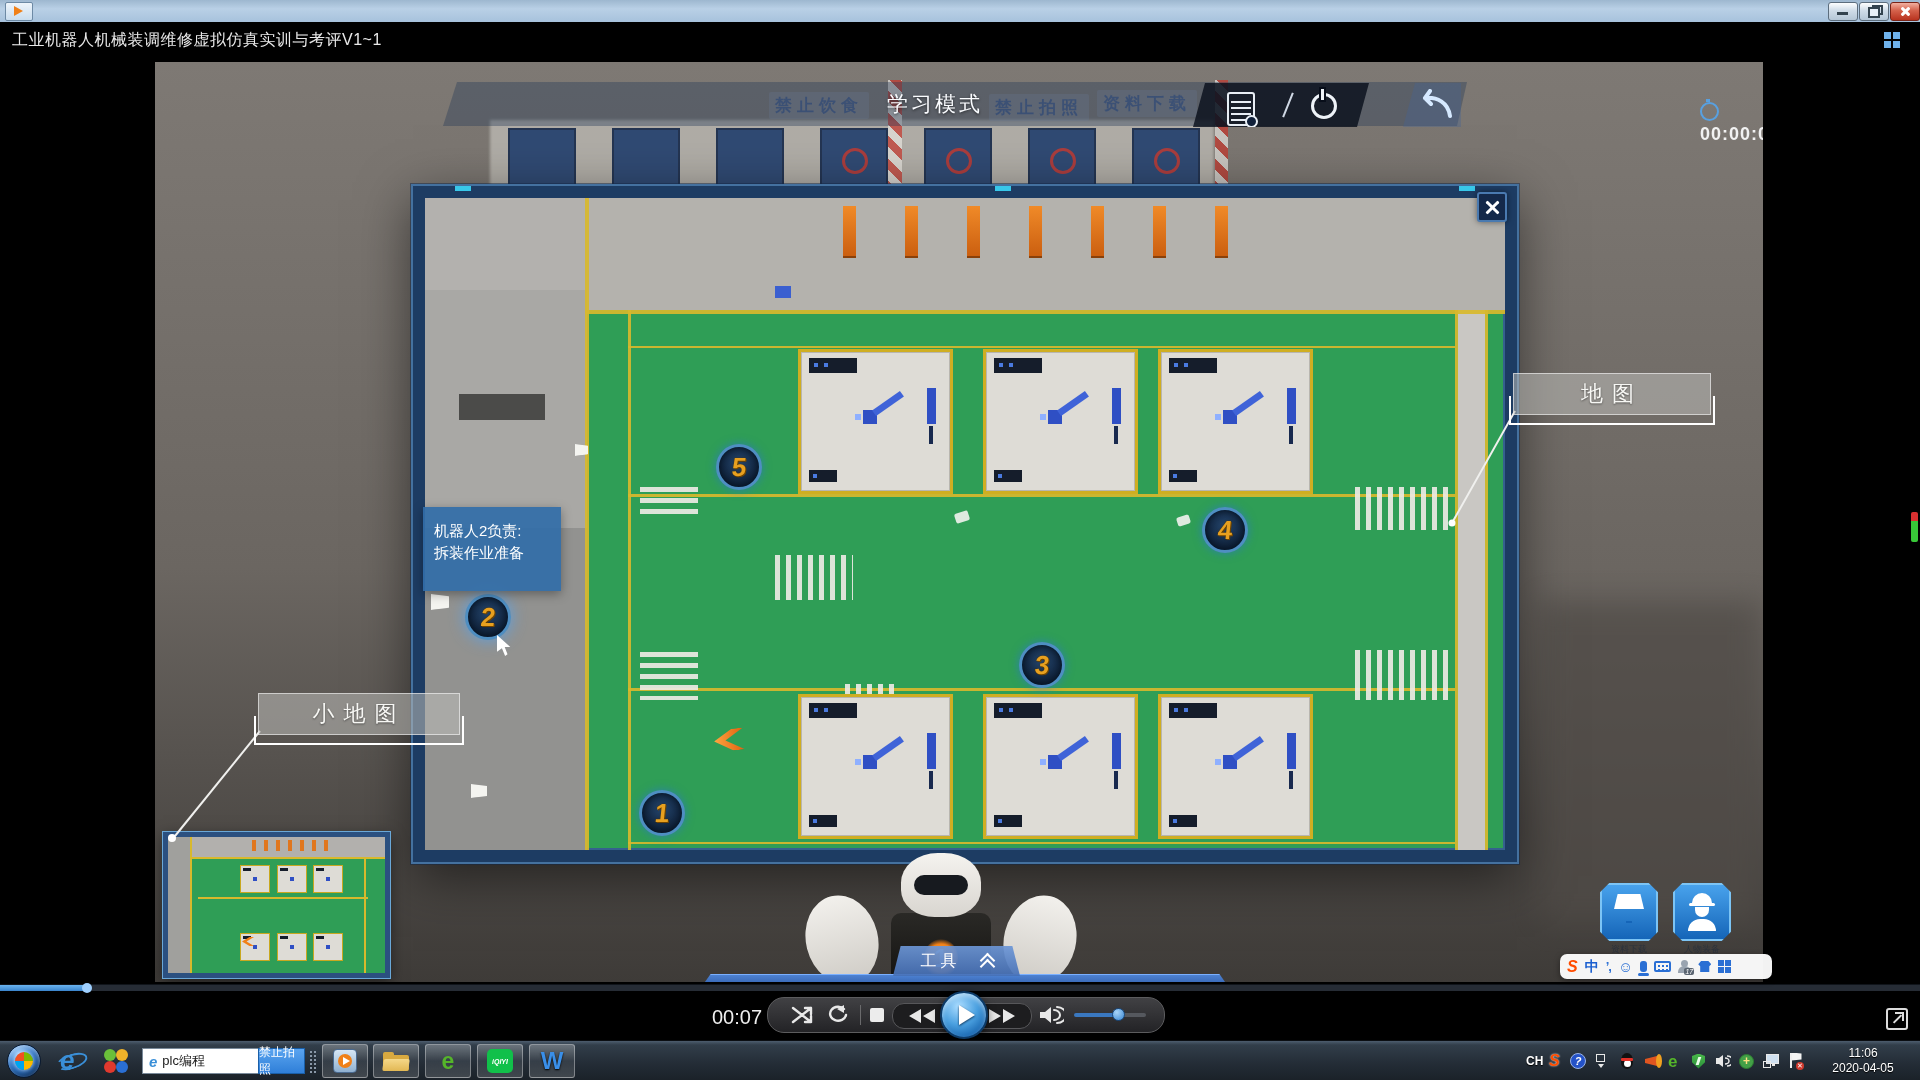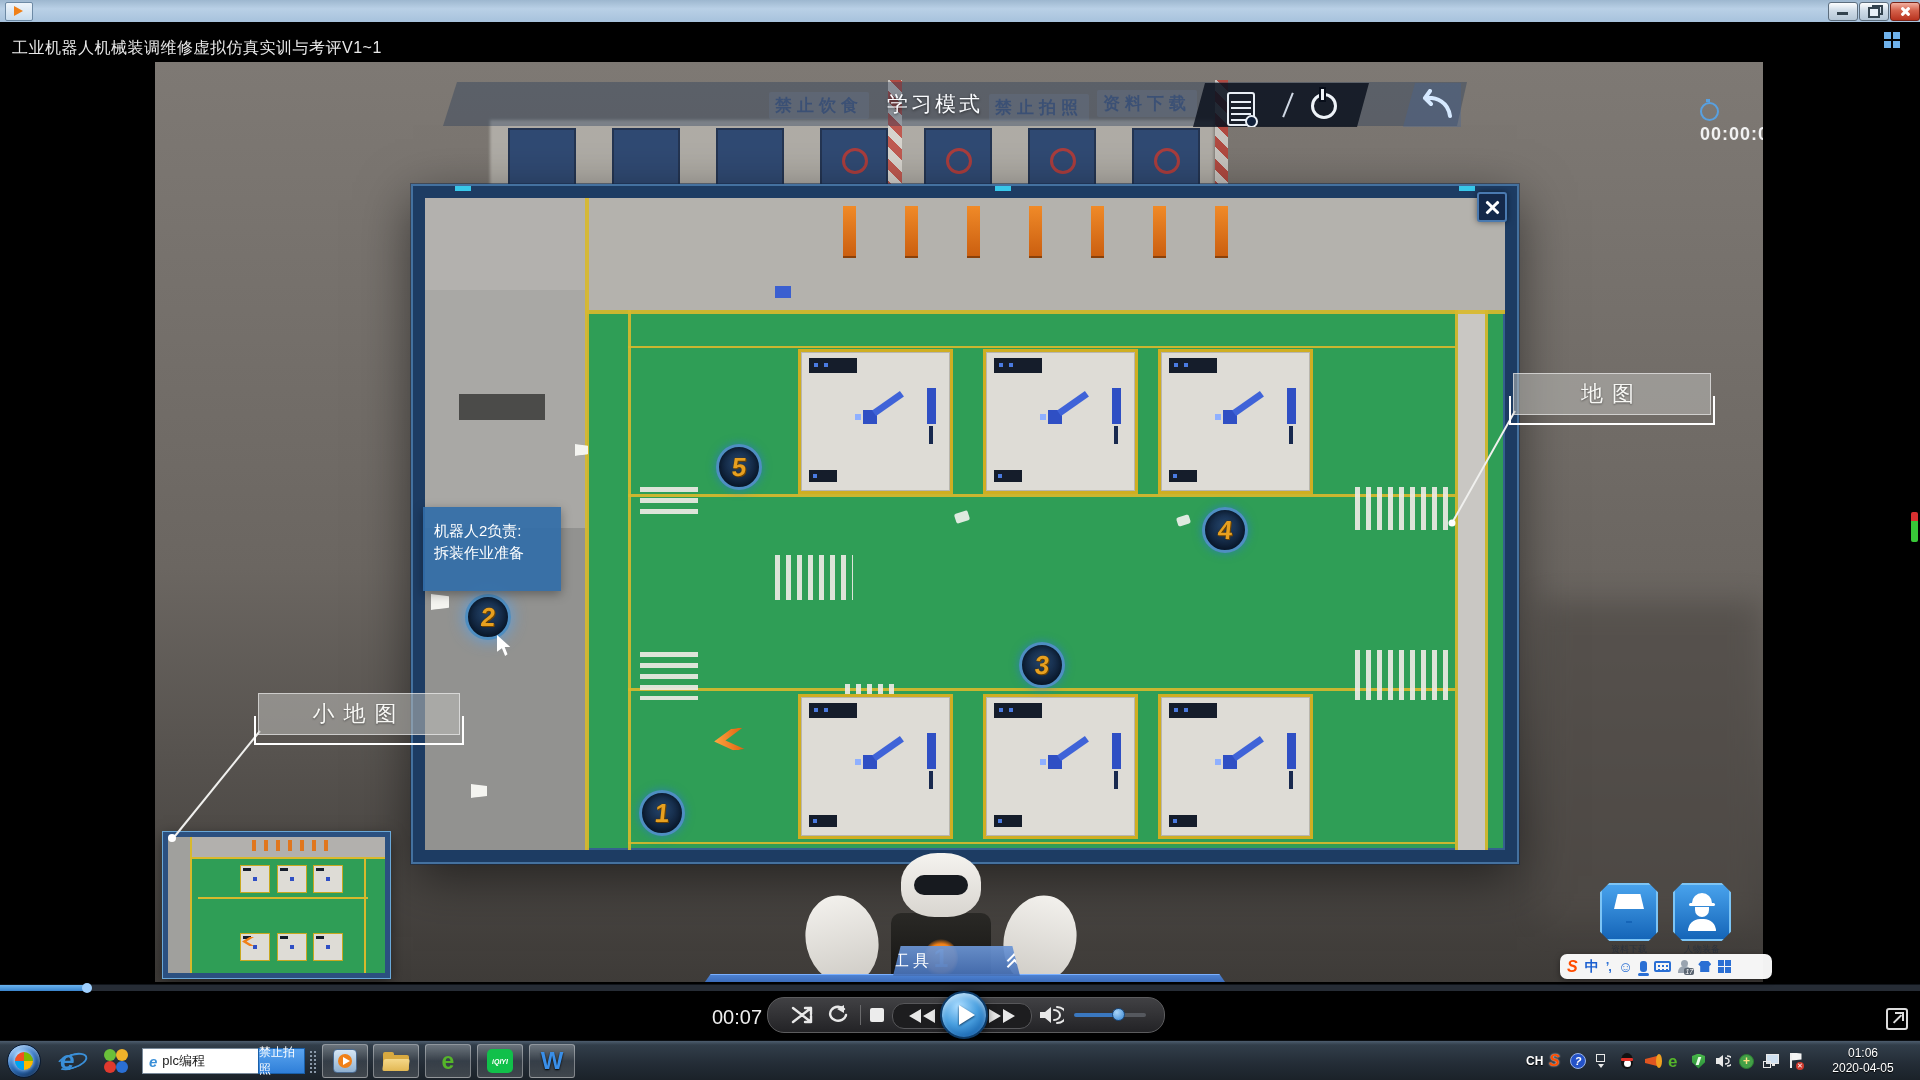--- a/index.html
+++ b/index.html
@@ -14,21 +14,21 @@
     background:linear-gradient(#fdfeff,#cfdce8 45%,#b4c6d6);}
   #btn-min{left:1828px;width:28px;} #btn-restore{left:1859px;width:28px;} #btn-close{left:1890px;width:28px;
     background:linear-gradient(#f2b0a0,#d4614b 45%,#b8331f);border-color:#7a2417;}
   #btn-min i{position:absolute;left:8px;top:9px;width:11px;height:3px;background:#33434f;}
   #btn-restore i{position:absolute;left:8px;top:4px;width:8px;height:7px;border:2px solid #33434f;background:#e8f0f8;}
   #btn-restore b{position:absolute;left:12px;top:2px;width:7px;height:6px;border:2px solid #33434f;}
   #btn-close i,#btn-close b{position:absolute;left:13px;top:3px;width:3px;height:11px;background:#fff;border-radius:1px;}
   #btn-close i{transform:rotate(45deg);} #btn-close b{transform:rotate(-45deg);}
   
   #stage{position:absolute;left:0;top:22px;width:1920px;height:1018px;background:#000;}
-  #media-title{position:absolute;left:12px;top:8px;font-size:16px;color:#e9e9e9;letter-spacing:.5px;margin-top:8px;}
+  #media-title{position:absolute;left:12px;top:8px;font-size:16px;color:#e9e9e9;letter-spacing:.5px;}
   #chrome-grid{position:absolute;left:1884px;top:10px;width:16px;height:16px;
     background:linear-gradient(#6fb2ec,#6fb2ec) 0 0/7px 7px no-repeat,linear-gradient(#6fb2ec,#6fb2ec) 9px 0/7px 7px no-repeat,
     linear-gradient(#6fb2ec,#6fb2ec) 0 9px/7px 7px no-repeat,linear-gradient(#6fb2ec,#6fb2ec) 9px 9px/7px 7px no-repeat;}
   
   #video{position:absolute;left:155px;top:40px;width:1608px;height:920px;overflow:hidden;
     background:linear-gradient(180deg,#7e7974 0%,#746f6a 30%,#6b6661 55%,#57534f 75%,#3e3b38 100%);}
   .wall-band{position:absolute;left:335px;top:58px;width:724px;height:76px;background:rgba(218,216,210,.55);filter:blur(1.5px);}
   .pframe{position:absolute;top:66px;width:64px;height:56px;background:#23406e;border:2px solid #16294a;opacity:.9;}
   .pframe .ring{position:absolute;left:20px;top:18px;width:20px;height:20px;border:3px solid #c23028;border-radius:50%;opacity:.85;}
   .pillar{position:absolute;top:18px;width:14px;height:112px;opacity:.7;
@@ -133,21 +133,21 @@
   #robot .head{position:absolute;left:95px;top:0;width:80px;height:64px;background:linear-gradient(#f5f3ef,#d8d5cf);border-radius:46% 46% 42% 42%;}
   #robot .visor{position:absolute;left:108px;top:22px;width:54px;height:20px;background:#171a1f;border-radius:10px;}
   #robot .torso{position:absolute;left:85px;top:60px;width:100px;height:69px;background:linear-gradient(#2a2926,#141311);border-radius:10px 10px 4px 4px;}
   #robot .glow{position:absolute;left:118px;top:86px;width:34px;height:38px;border-radius:50%;
     background:radial-gradient(circle,#ffc56a 0%,#f08018 55%,rgba(240,128,24,0) 75%);display:flex;align-items:center;justify-content:center;}
   #robot .glow span{font-size:26px;font-weight:bold;color:#fff0d8;text-shadow:0 0 6px #ff9020;}
   #tools-bar{position:absolute;left:545px;top:912px;width:530px;height:14px;z-index:4;
     background:linear-gradient(#4d82d2,#2a57a4);clip-path:polygon(2% 0,98% 0,100% 100%,0 100%);border-top:1px solid #7ab0ff;}
   #tools-tab{position:absolute;left:738px;top:884px;width:127px;height:30px;z-index:5;
     background:linear-gradient(rgba(108,150,214,.92),rgba(70,112,182,.92));clip-path:polygon(6% 0,94% 0,100% 100%,0 100%);
-    display:flex;align-items:center;justify-content:space-between;gap:20px;color:#fff;}
+    display:flex;align-items:center;justify-content:center;gap:20px;color:#fff;}
   #tools-tab .lbl{font-size:16px;letter-spacing:4px;}
   .chev2{position:relative;width:12px;height:14px;}
   .chev2 i,.chev2 b{position:absolute;left:1px;width:9px;height:9px;border-left:2px solid #fff;border-top:2px solid #fff;transform:rotate(45deg);}
   .chev2 i{top:1px;} .chev2 b{top:7px;}
   
   .act-btn{position:absolute;top:821px;width:58px;height:58px;z-index:6;
     background:linear-gradient(#48a2ec,#1565b8);border:2px solid #7cc4f5;box-sizing:border-box;
     clip-path:polygon(16% 0,84% 0,100% 16%,100% 84%,84% 100%,16% 100%,0 84%,0 16%);}
   .act-lbl{position:absolute;top:881px;width:70px;text-align:center;font-size:9px;color:#242e3c;opacity:.8;filter:blur(.4px);z-index:6;}
   .ic-drawer{position:absolute;left:12px;top:9px;width:30px;height:36px;}
@@ -667,17 +667,17 @@
       </span>
     </div>
   <div class="tray" id="tray-flag">
       <span class="flag">
         <span class="pole"></span>
         <span class="cloth"></span>
         <span class="err">✕</span>
       </span>
     </div>
   <div class="tray" id="tray-clock">
-    <span>01:06</span>
+    <span>11:06</span>
       <span>2020-04-05</span>
   </div>
 
 </div>
 
 </body></html>

